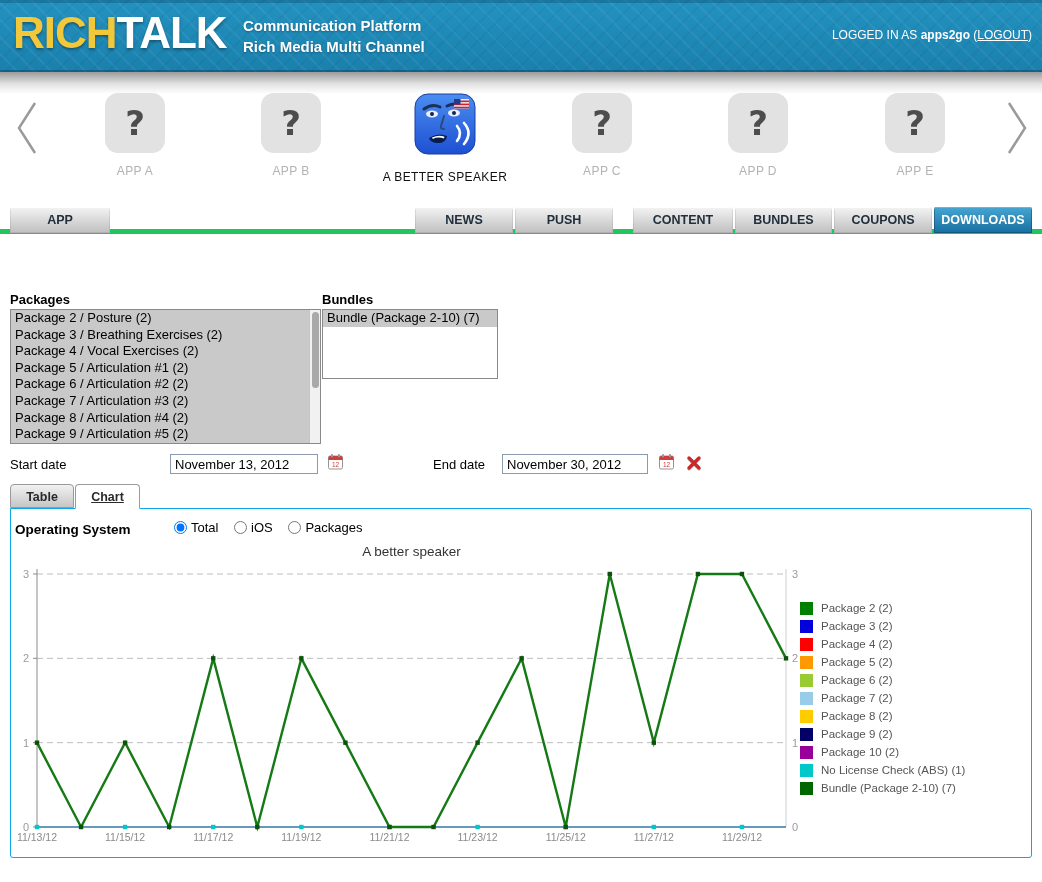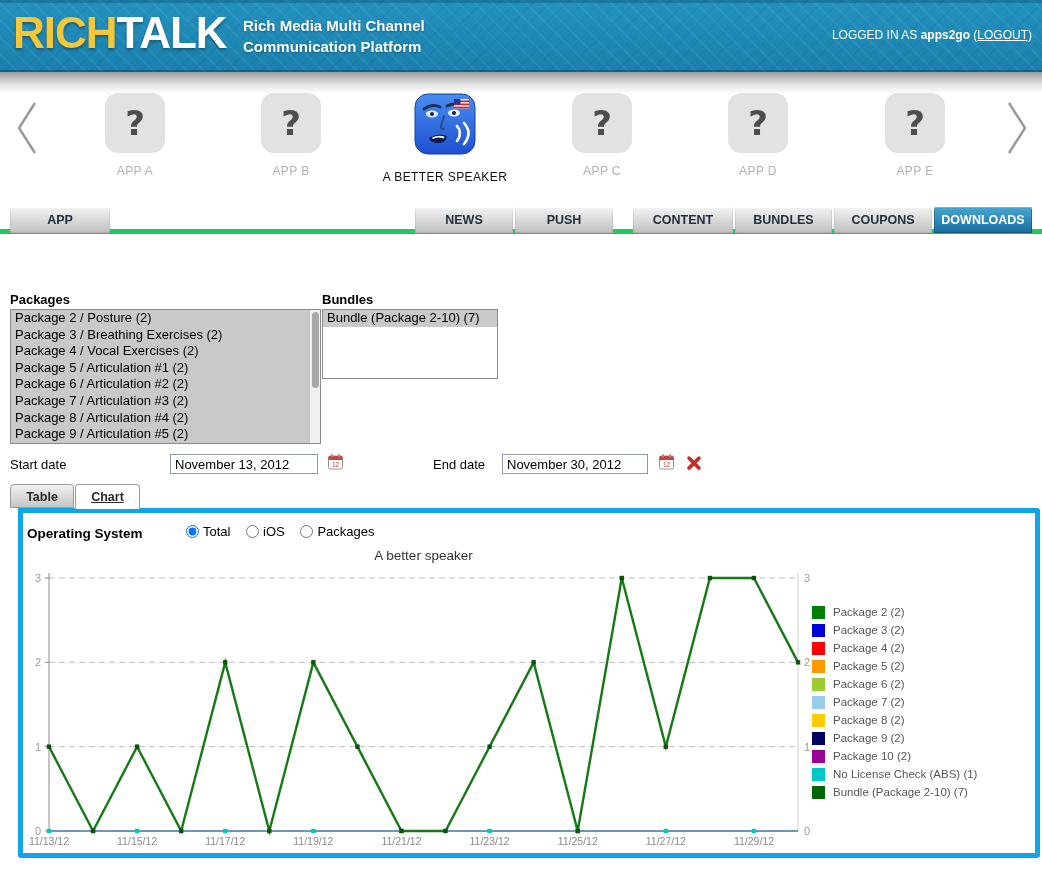--- a/index.html
+++ b/index.html
@@ -61,21 +61,21 @@
   .iconbtn { position:absolute; cursor:pointer; }
 
   
   .subtab { position:absolute; top:484px; height:24px; line-height:24px; text-align:center;
             font-size:12.5px; font-weight:bold; color:#2a2a2a; cursor:pointer;
             border:1px solid #9a9a9a; border-radius:4px 4px 0 0; }
   .subtab.inactive { background:linear-gradient(#f1f1f1,#c6c6c6); }
   .subtab.active { background:#fff; border-bottom:1px solid #fff; z-index:3; height:25px; }
   .subtab.active span { text-decoration:underline; }
   .panel { position:absolute; left:10px; top:508px; width:1022px; height:350px;
-           border:5px solid #0ea5e9; border-radius:0 3px 3px 3px; background:#fff; z-index:1;margin-left:8px; }
+           border:1px solid #0ea5e9; border-radius:0 3px 3px 3px; background:#fff; z-index:1; }
   .oslabel { position:absolute; left:4px; top:13px; font-size:13.5px; font-weight:bold; color:#000; }
   .radios { position:absolute; left:163px; top:11px; font-size:13px; color:#000; }
   .radios label { margin-right:12px; cursor:pointer; }
   .radios input { vertical-align:-2px; margin-right:4px; }
 
   
   #chart-svg { position:absolute; left:0; top:30px; }
   .legend { position:absolute; left:789px; top:92px; }
   .lrow { height:18px; line-height:13px; white-space:nowrap; }
   .lswatch { display:inline-block; width:13px; height:13px; vertical-align:middle; margin-right:8px; }
@@ -84,22 +84,22 @@
 </head>
 <body>
 
 <div id="page">
 
   <div class="header">
     <div class="logo">
       <span class="rich">RICH</span><span class="talk">TALK</span>
     </div>
     <div class="tagline">
+      <div>Communication Platform</div>
       <div>Rich Media Multi Channel</div>
-      <div>Communication Platform</div>
     </div>
     <div class="login">
       <span>LOGGED IN AS </span><b>apps2go</b><span> (</span><a>LOGOUT</a><span>)</span>
     </div>
   </div>
   <div class="header-shadow"></div>
 
   <div class="carousel">
     <div class="chev" style="left:14px;">
       <svg width="26" height="60">

